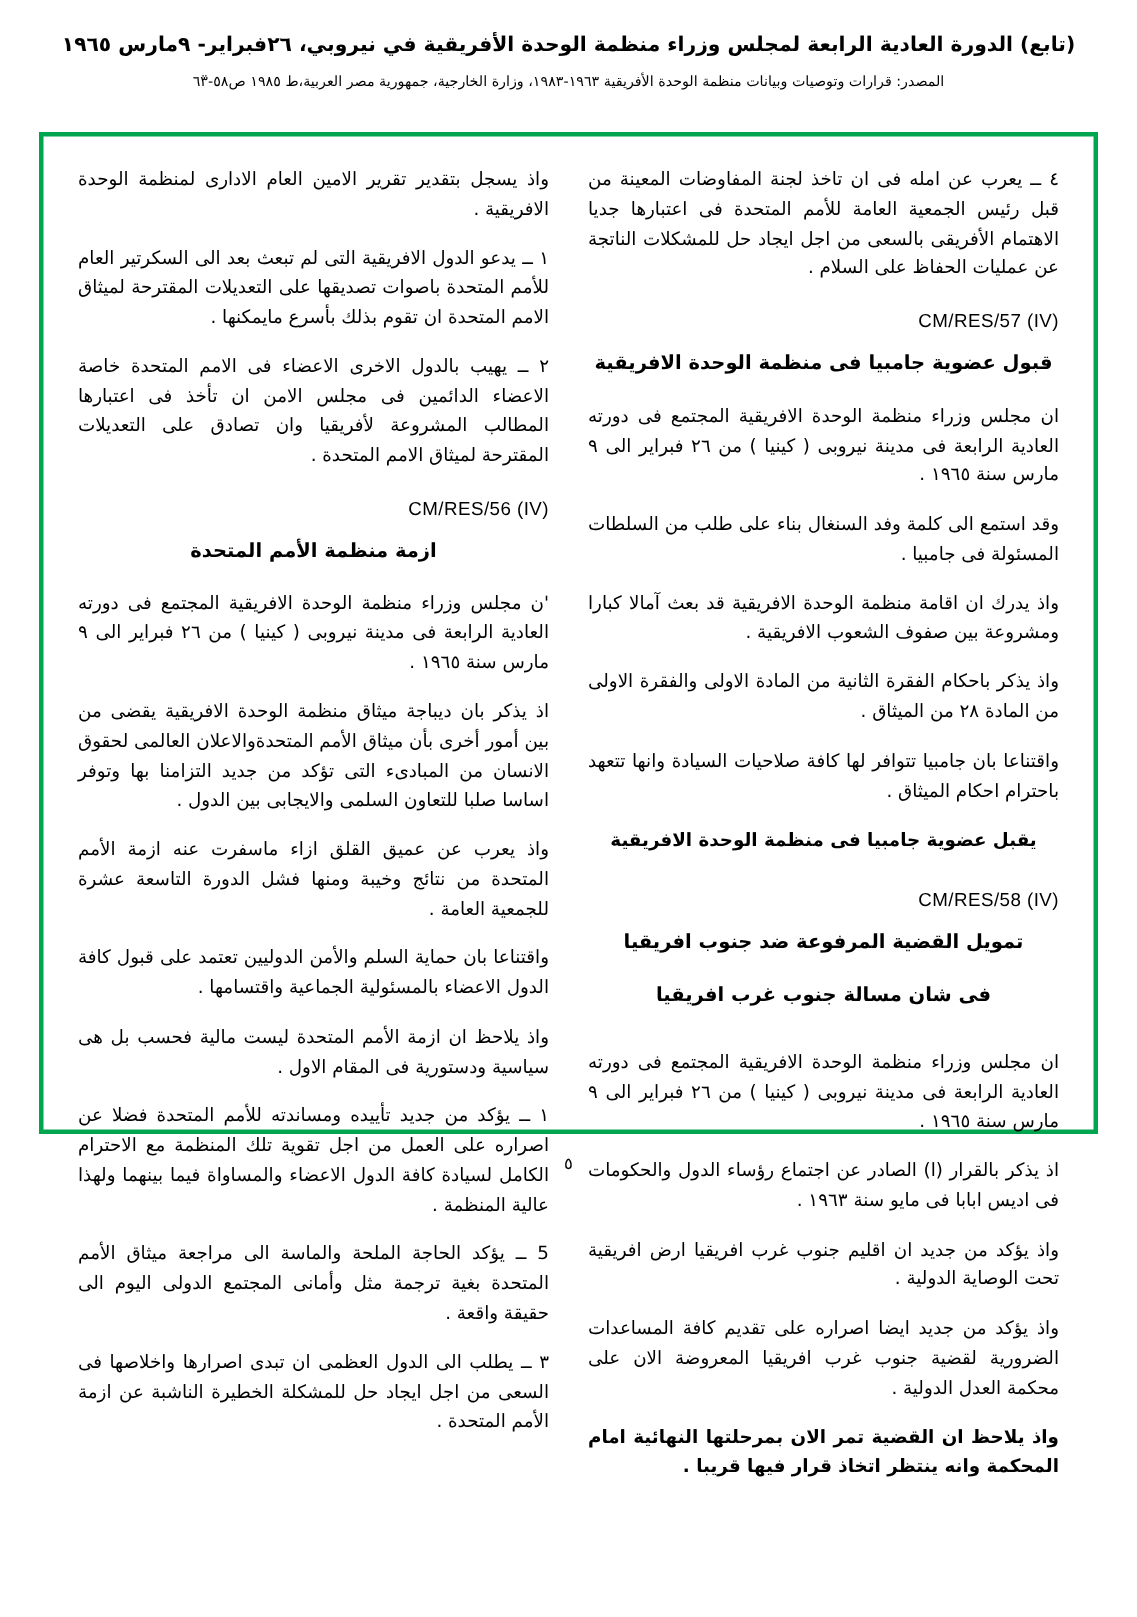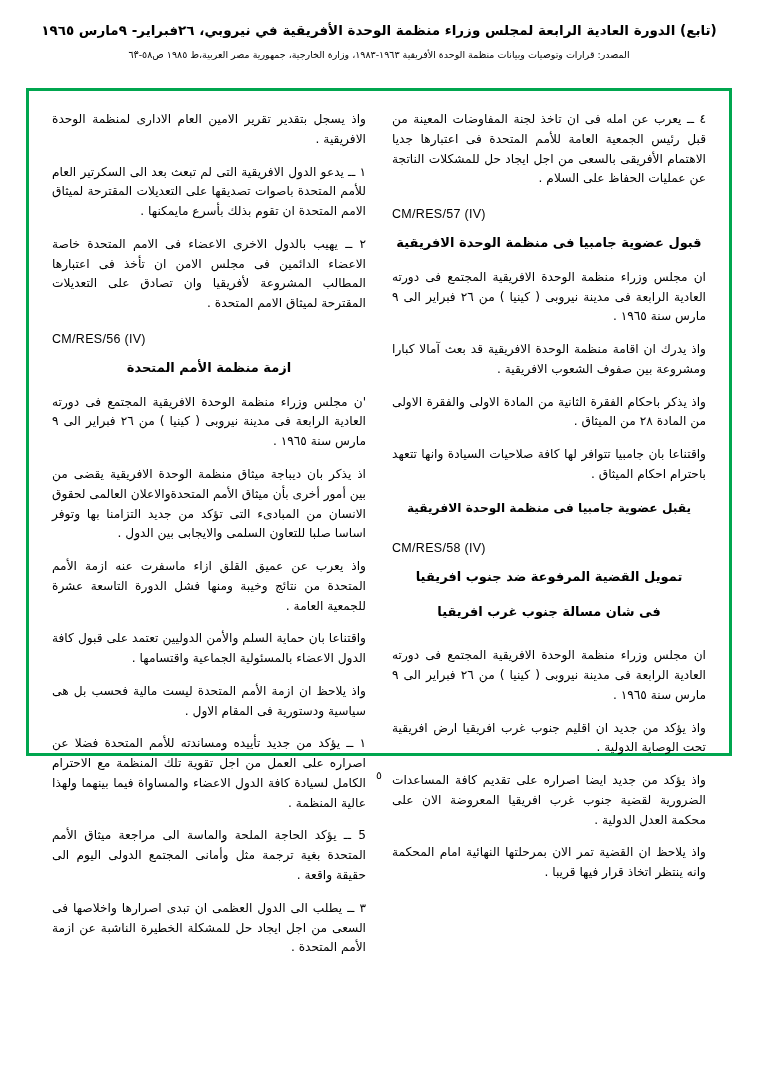--- a/index.html
+++ b/index.html
@@ -67,20 +67,21 @@
     font-size: 12.2px;
     line-height: 1.62;
     margin: 0 0 13px 0;
     text-align: justify;
     text-justify: inter-word;
   }
   .code {
     font-family: "Liberation Sans", sans-serif;
     font-size: 12.5px;
     direction: ltr;
+    text-align: right;
     margin: 18px 0 12px 0;
     letter-spacing: 0.3px;
   }
   .subtitle {
     font-size: 13px;
     font-weight: bold;
     text-align: center;
     margin: 0 0 14px 0;
     line-height: 1.6;
   }
@@ -114,31 +115,33 @@
 
   <div class="frame"></div>
 
   <div class="columns">
 
     <div class="col">
       <p class="para">٤ ــ يعرب عن امله فى ان تاخذ لجنة المفاوضات المعينة من قبل رئيس الجمعية العامة للأمم المتحدة فى اعتبارها جديا الاهتمام الأفريقى بالسعى من اجل ايجاد حل للمشكلات الناتجة عن عمليات الحفاظ على السلام .</p>
       <div class="code">CM/RES/57 (IV)</div>
       <div class="subtitle">قبول عضوية جامبيا فى منظمة الوحدة الافريقية</div>
       <p class="para">ان مجلس وزراء منظمة الوحدة الافريقية المجتمع فى دورته العادية الرابعة فى مدينة نيروبى ( كينيا ) من ٢٦ فبراير الى ٩ مارس سنة ١٩٦٥ .</p>
+      <p class="para">وقد استمع الى كلمة وفد السنغال بناء على طلب من السلطات المسئولة فى جامبيا .</p>
       <p class="para">واذ يدرك ان اقامة منظمة الوحدة الافريقية قد بعث آمالا كبارا ومشروعة بين صفوف الشعوب الافريقية .</p>
       <p class="para">واذ يذكر باحكام الفقرة الثانية من المادة الاولى والفقرة الاولى من المادة ٢٨ من الميثاق .</p>
       <p class="para">واقتناعا بان جامبيا تتوافر لها كافة صلاحيات السيادة وانها تتعهد باحترام احكام الميثاق .</p>
       <div class="resolve">يقبل عضوية جامبيا فى منظمة الوحدة الافريقية</div>
       <div class="code">CM/RES/58 (IV)</div>
       <div class="subtitle">تمويل القضية المرفوعة ضد جنوب افريقيا</div>
       <div class="subtitle two-line">فى شان مسالة جنوب غرب افريقيا</div>
       <p class="para">ان مجلس وزراء منظمة الوحدة الافريقية المجتمع فى دورته العادية الرابعة فى مدينة نيروبى ( كينيا ) من ٢٦ فبراير الى ٩ مارس سنة ١٩٦٥ .</p>
+      <p class="para">اذ يذكر بالقرار (ا) الصادر عن اجتماع رؤساء الدول والحكومات فى اديس ابابا فى مايو سنة ١٩٦٣ .</p>
       <p class="para">واذ يؤكد من جديد ان اقليم جنوب غرب افريقيا ارض افريقية تحت الوصاية الدولية .</p>
       <p class="para">واذ يؤكد من جديد ايضا اصراره على تقديم كافة المساعدات الضرورية لقضية جنوب غرب افريقيا المعروضة الان على محكمة العدل الدولية .</p>
-      <p class="para" style="font-weight:normal;">واذ يلاحظ ان القضية تمر الان بمرحلتها النهائية امام المحكمة وانه ينتظر اتخاذ قرار فيها قريبا .</p>
+      <p class="para" style="font-weight:bold;">واذ يلاحظ ان القضية تمر الان بمرحلتها النهائية امام المحكمة وانه ينتظر اتخاذ قرار فيها قريبا .</p>
     </div>
 
     <div class="col">
       <p class="para">واذ يسجل بتقدير تقرير الامين العام الادارى لمنظمة الوحدة الافريقية .</p>
       <p class="para">١ ــ يدعو الدول الافريقية التى لم تبعث بعد الى السكرتير العام للأمم المتحدة باصوات تصديقها على التعديلات المقترحة لميثاق الامم المتحدة ان تقوم بذلك بأسرع مايمكنها .</p>
       <p class="para">٢ ــ يهيب بالدول الاخرى الاعضاء فى الامم المتحدة خاصة الاعضاء الدائمين فى مجلس الامن ان تأخذ فى اعتبارها المطالب المشروعة لأفريقيا وان تصادق على التعديلات المقترحة لميثاق الامم المتحدة .</p>
       <div class="code">CM/RES/56 (IV)</div>
       <div class="subtitle">ازمة منظمة الأمم المتحدة</div>
       <p class="para">'ن مجلس وزراء منظمة الوحدة الافريقية المجتمع فى دورته العادية الرابعة فى مدينة نيروبى ( كينيا ) من ٢٦ فبراير الى ٩ مارس سنة ١٩٦٥ .</p>
       <p class="para">اذ يذكر بان ديباجة ميثاق منظمة الوحدة الافريقية يقضى من بين أمور أخرى بأن ميثاق الأمم المتحدةوالاعلان العالمى لحقوق الانسان من المبادىء التى تؤكد من جديد التزامنا بها وتوفر اساسا صلبا للتعاون السلمى والايجابى بين الدول .</p>

